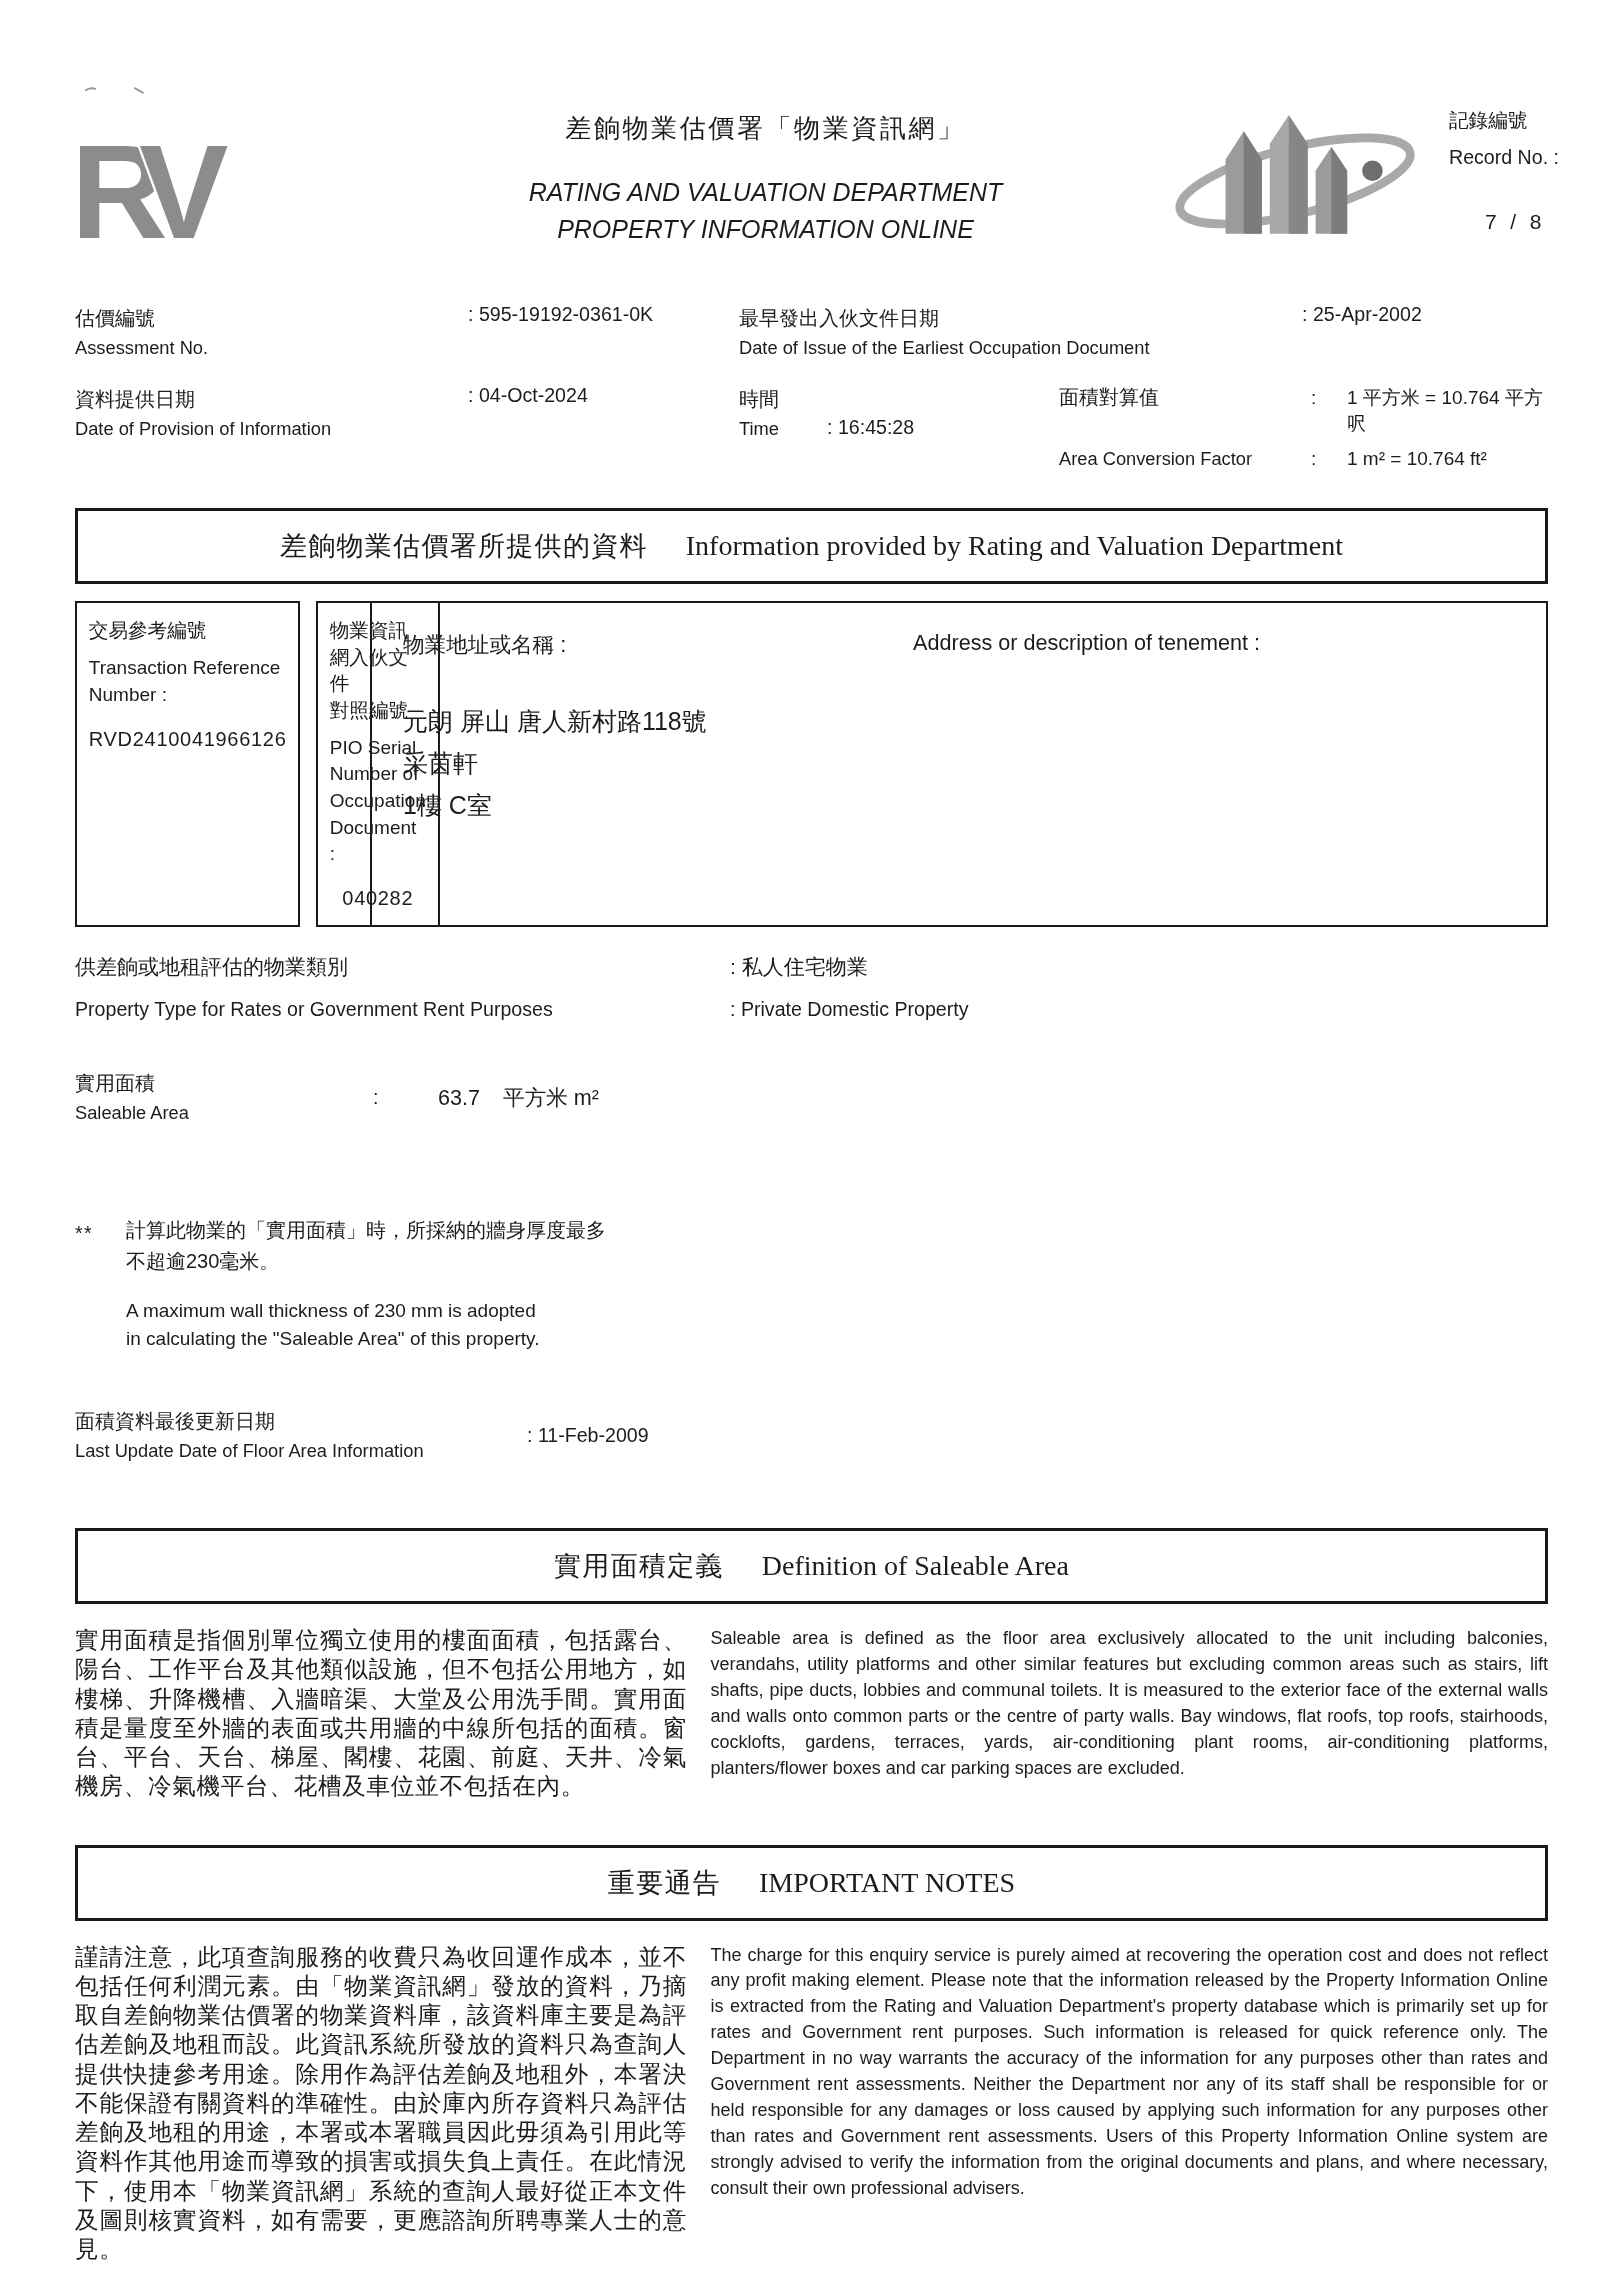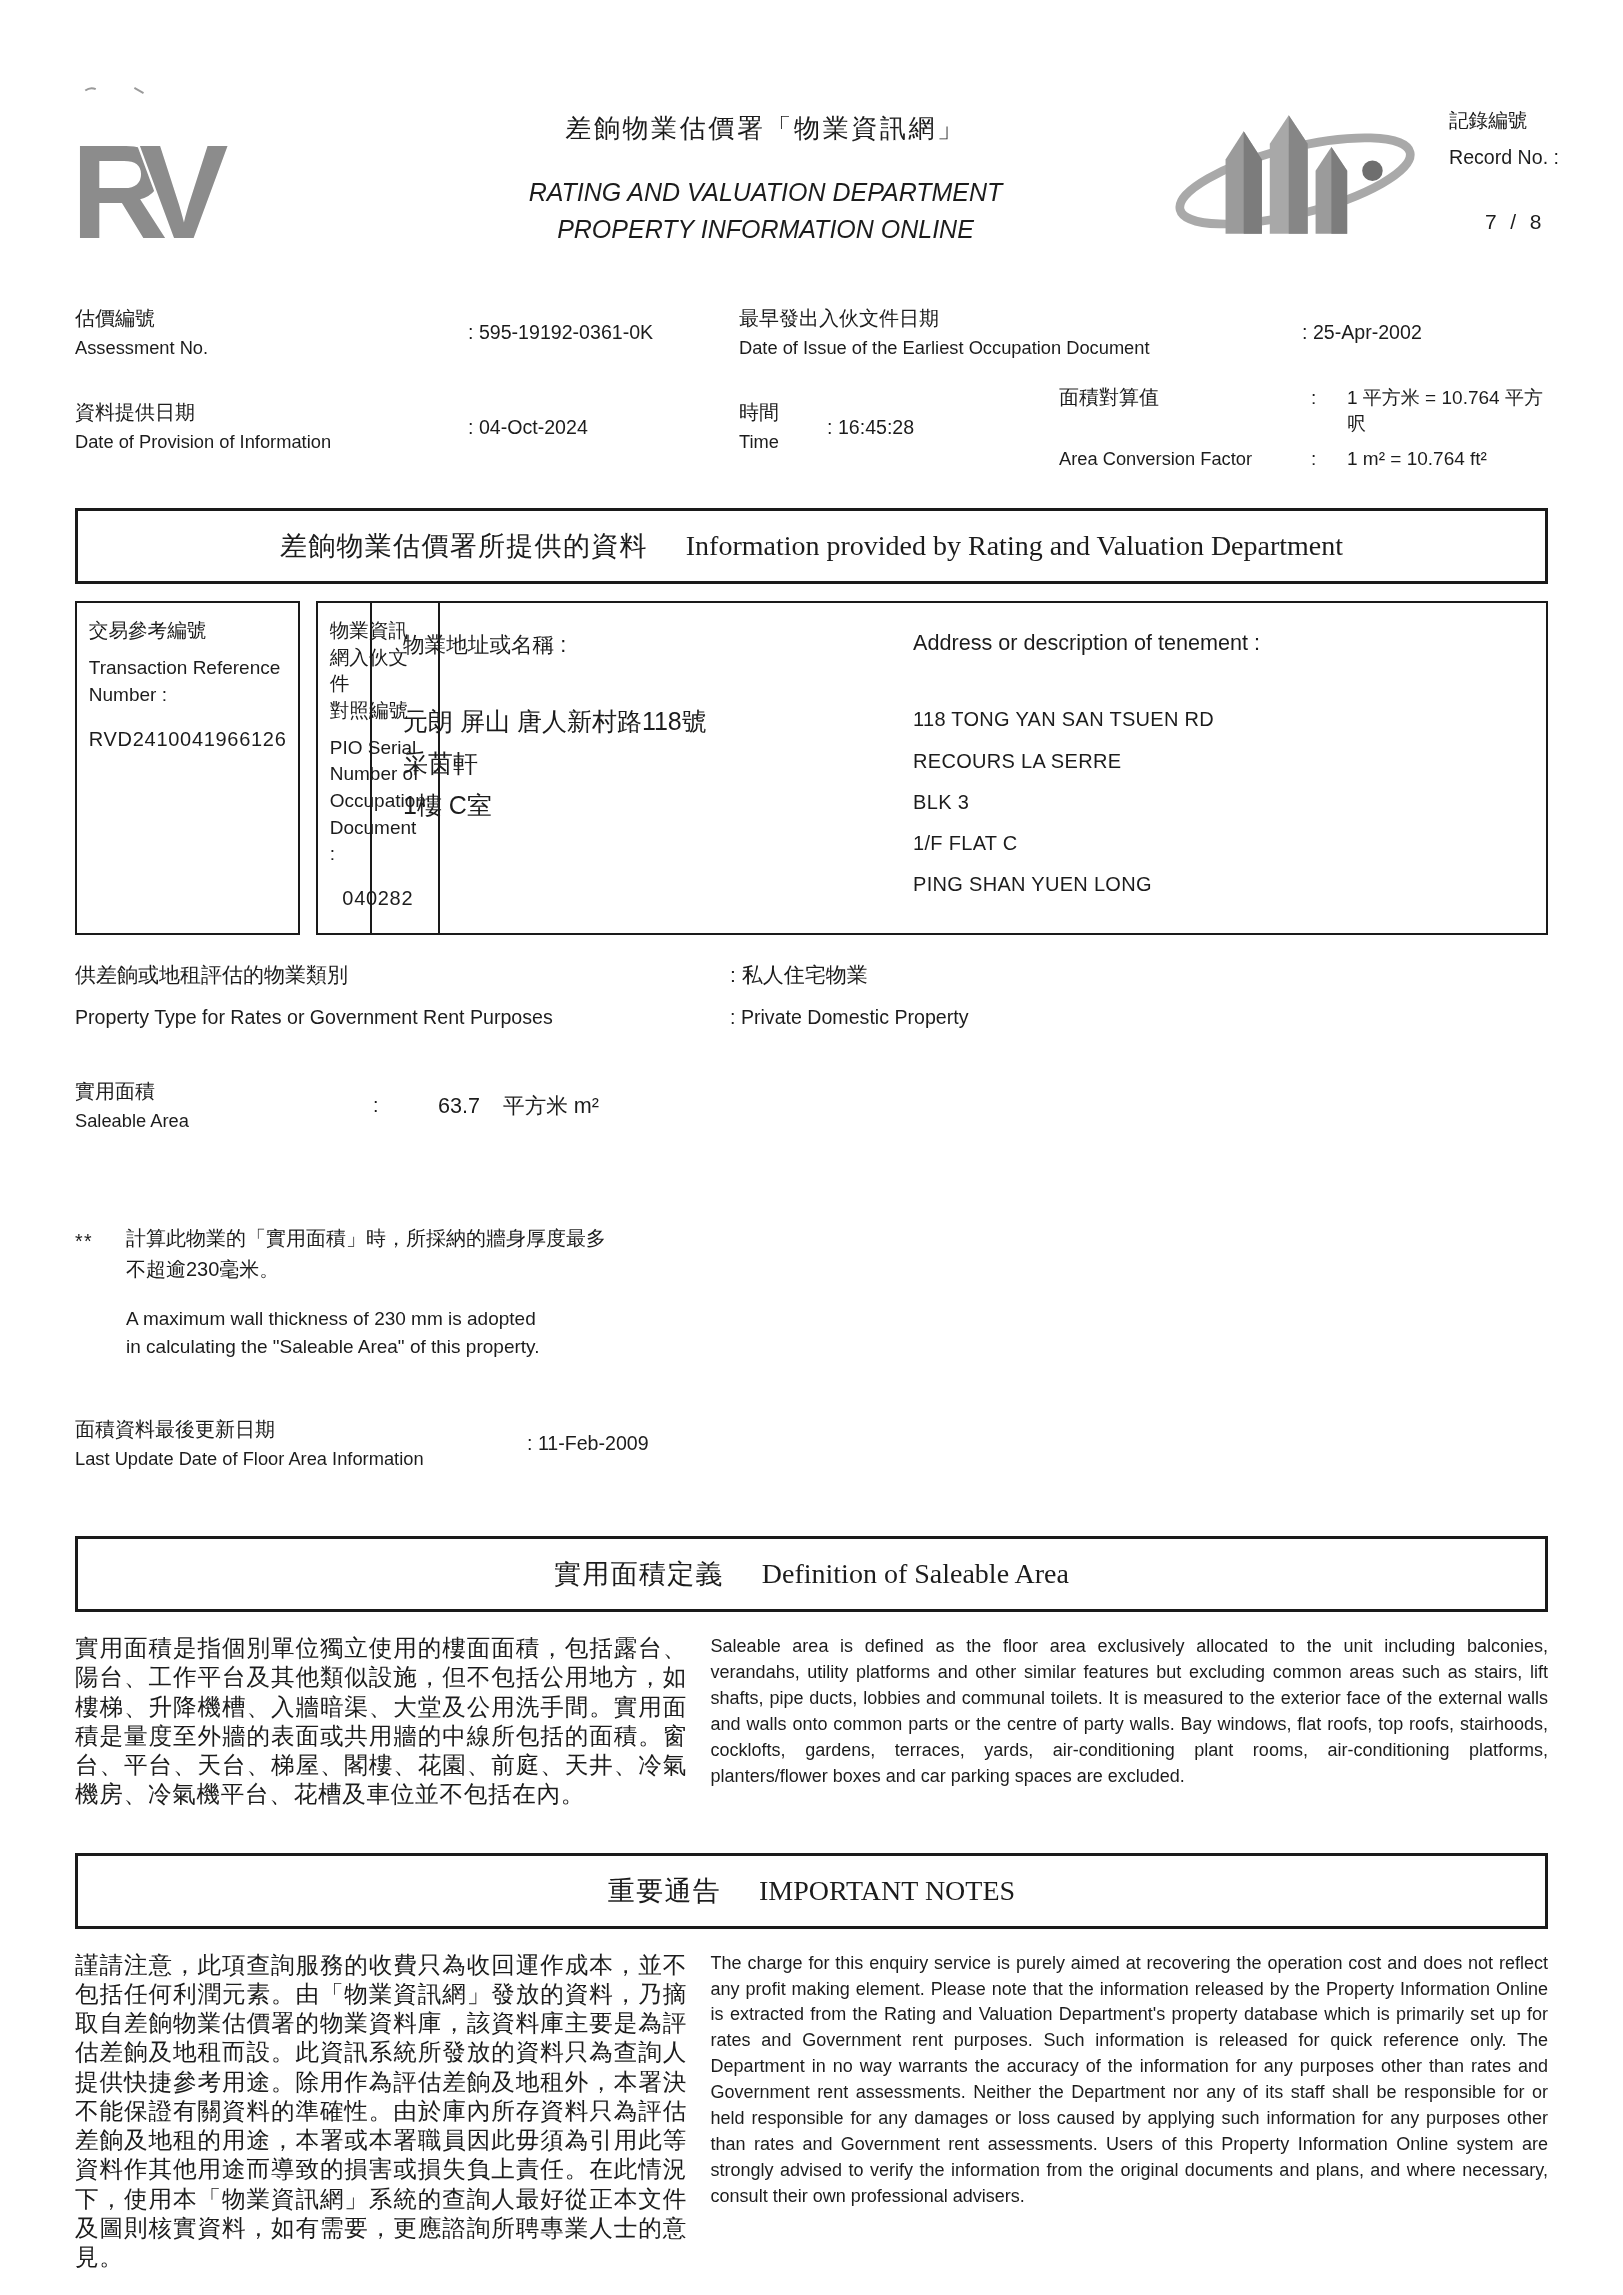--- a/index.html
+++ b/index.html
@@ -21,21 +21,21 @@
   .title-en { font-size: 25px; line-height: 1.5; margin-top: 27.5px; font-style: italic; }
   .record { font-size: 19.6px; line-height: 1.9; padding-top: 3.9px; white-space: nowrap; }
   .record-val { margin-top: 26px; padding-left: 36px; font-size: 21px; letter-spacing: 3.9px; }
   .artifact { position: absolute; left: 82px; top: 84px; width: 72px; height: 11.8px; }
 
   
   .meta { margin-top: 49px; display: grid; grid-template-columns: 664px 1fr; row-gap: 22px; }
   .lblstack { line-height: 1.55; }
   .lbl-zh { font-size: 20px; }
   .lbl-en { font-size: 18.3px; }
-  .pair { display: flex; align-items: center; }
+  .pair { display: flex; }
   .val { font-size: 19.6px; white-space: nowrap; }
   .w600 { width: 393px; flex: none; }
   .w860 { width: 563px; flex: none; }
   .w130 { width: 88px; flex: none; }
   .timeval { width: 196px; flex: none; align-self: center; }
   .conv { display: grid; grid-template-columns: 252px 36px auto; row-gap: 10.5px; margin-left: 36px; align-items: baseline; font-size: 19px; }
   .conv .c { text-align: left; }
 
   
   .banner { margin-top: 38px; border: 3.3px solid #1a1a1a; text-align: center; padding: 17px 6.5px; }
@@ -203,27 +203,20 @@
       <div>
         <div class="addr-label">物業地址或名稱 :</div>
         <div class="addr-lines-zh">
           <div>元朗 屏山 唐人新村路118號</div>
           <div>采茵軒</div>
           <div>1樓 C室</div>
         </div>
       </div>
       <div>
         <div class="addr-label">Address or description of tenement :</div>
-        <div class="addr-lines-en">
-          <div>118 TONG YAN SAN TSUEN RD</div>
-          <div>RECOURS LA SERRE</div>
-          <div>BLK 3</div>
-          <div>1/F FLAT C</div>
-          <div>PING SHAN YUEN LONG</div>
-        </div>
       </div>
     </div>
   </div>
 
   <div class="ptype">
     <div class="zh">供差餉或地租評估的物業類別</div>
     <div class="zh">: 私人住宅物業</div>
     <div class="en">Property Type for Rates or Government Rent Purposes</div>
     <div class="en">: Private Domestic Property</div>
   </div>

